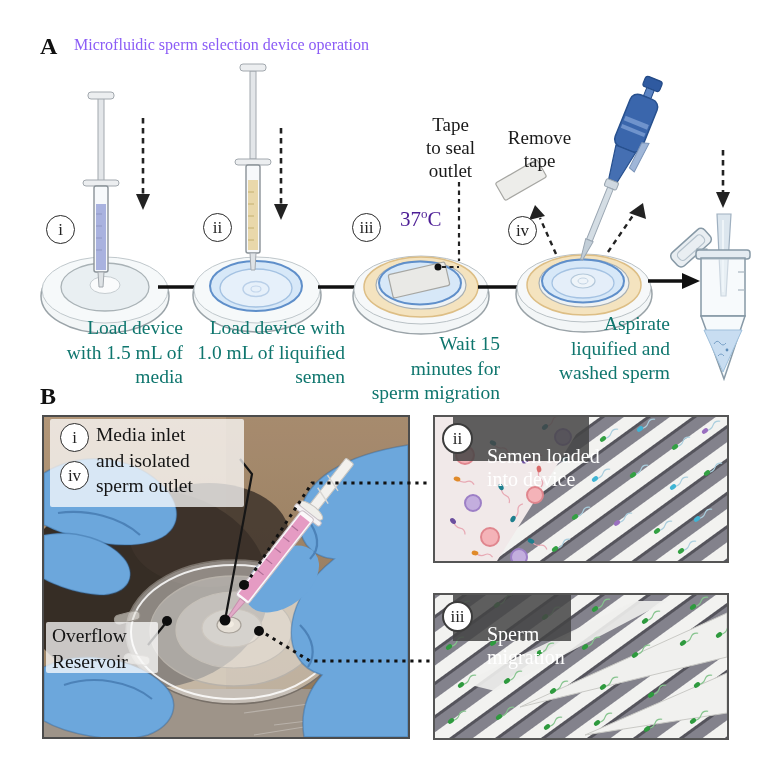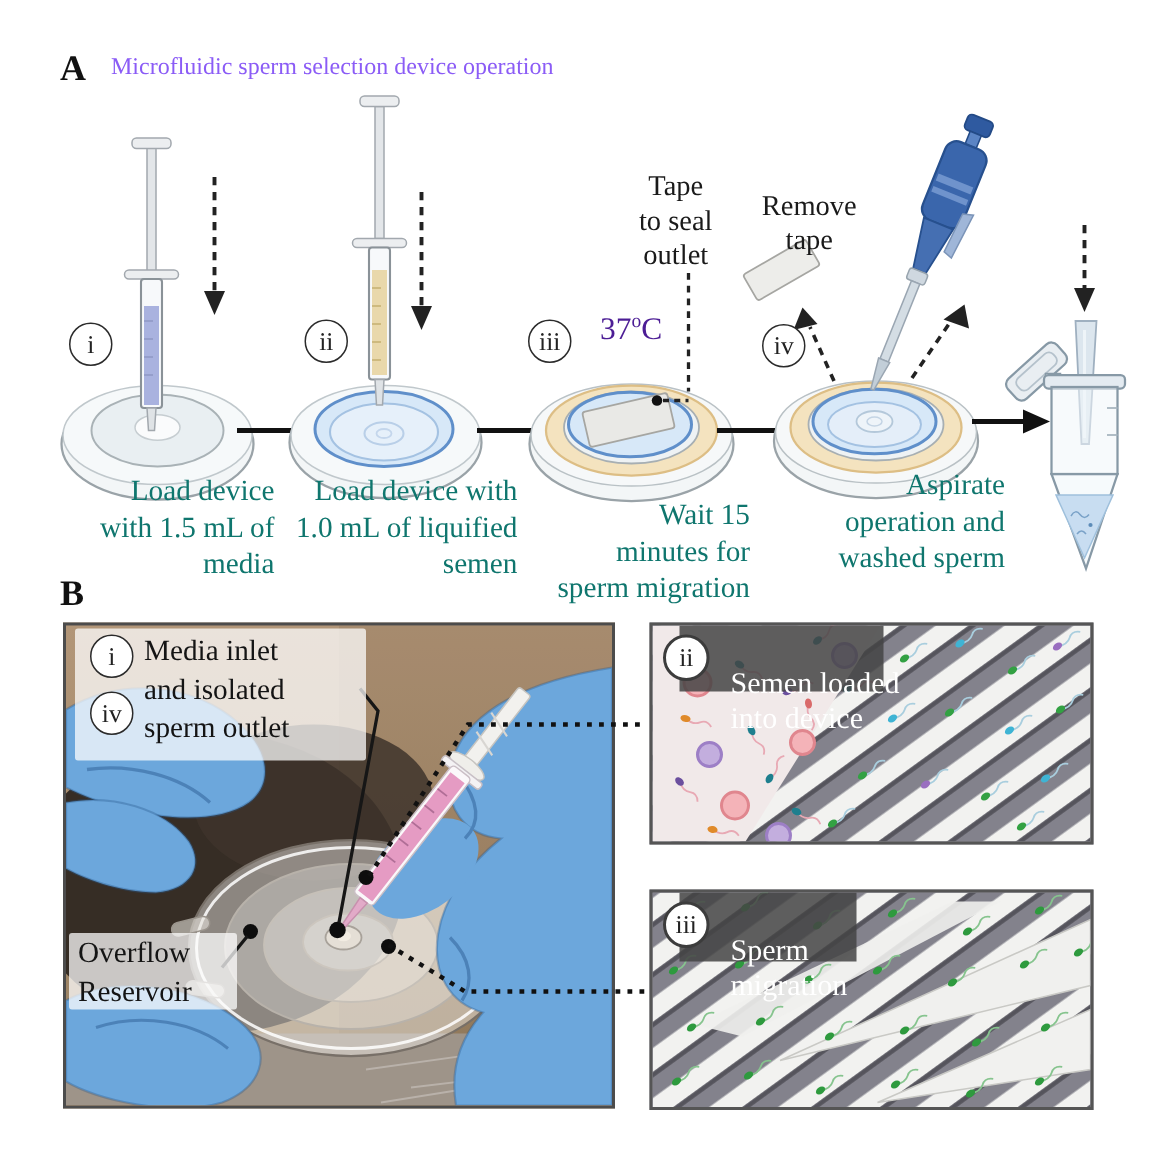--- a/index.html
+++ b/index.html
@@ -203,21 +203,21 @@
   <div>1.0 mL of liquified</div>
   <div>semen</div>
 </div>
 <div class="abs cap" style="left:320px;top:316px;width:180px;margin-top:16px;">
   <div>Wait 15</div>
   <div>minutes for</div>
   <div>sperm migration</div>
 </div>
 <div class="abs cap" style="left:500px;top:312px;width:170px;">
   <div>Aspirate</div>
-  <div>operation and</div>
+  <div>liquified and</div>
   <div>washed sperm</div>
 </div>
 
 <div class="abs panel-label" style="left:40px;top:383px;">B</div>
 
 <div class="abs photo-frame" style="left:42px;top:415px;width:368px;height:324px;">
   <svg width="364" height="320" viewBox="0 0 364 320">
     <defs>
       <linearGradient id="bgTan" x1="0" y1="0" x2="0" y2="1">
         <stop offset="0" stop-color="#b29678"></stop>

